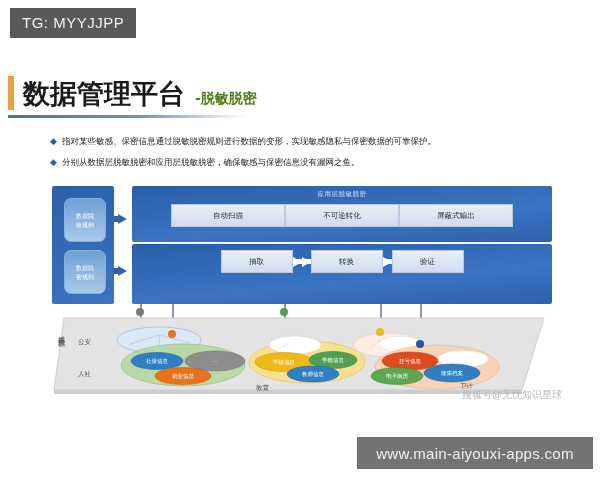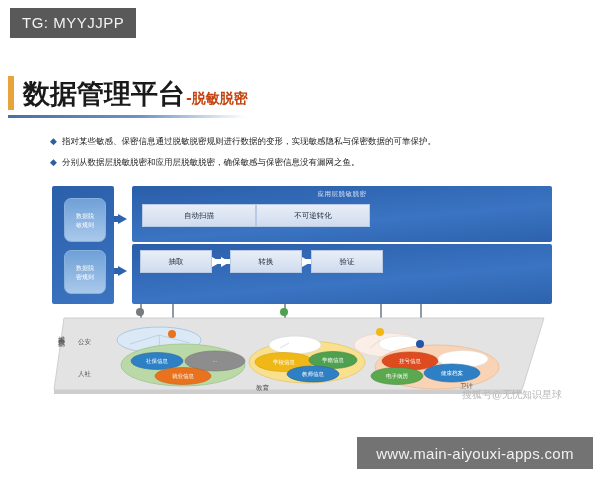--- a/index.html
+++ b/index.html
@@ -26,22 +26,22 @@
   .title-bar {
     width: 6px; height: 34px; background: #e8a33d; margin-right: 9px; flex: none;
   }
   .title-main {
     font-family: Liberation Mono, monospace;
     font-size: 27px; font-weight: bold; color: #1a1a1a;
     letter-spacing: 0px; line-height: 1;
   }
   .title-sub {
     font-family: "DejaVu Sans", sans-serif;
-    font-size: 14px; font-weight: bold; color: #c2410c;
-    margin-left: 1px; padding-bottom: 2px;
+    font-size: 14px; font-weight: bold; color: #4d7c0f;
+    margin-left: 10px; padding-bottom: 2px;
   }
   .title-underline {
     margin-top: 5px; margin-left: 0px; height: 3px; width: 238px;
     background: linear-gradient(to right, #4a6fa5 0%, #6d92c4 55%, #ffffff 100%);
   }
 
   
   .bullets { position: absolute; left: 50px; top: 134px; width: 530px; }
   .bullet { display: flex; align-items: flex-start; margin-bottom: 7px; }
   .bullet-mark { color: #2e5f9e; font-size: 9px; line-height: 14px; margin-right: 5px; flex: none; }
@@ -86,21 +86,21 @@
     position: absolute; left: 80px; width: 420px;
     background: linear-gradient(175deg,#2a5ea9 0%, #3a74c2 60%, #2d62ad 100%);
     border-radius: 2px;
   }
   .layer-panel.app { top: 0px; height: 56px; }
   .layer-panel.data { top: 58px; height: 60px; }
   .layer-title {
     color: #dce7f7; font-size: 6.5px; font-family: "DejaVu Serif", serif;
     text-align: center; padding-top: 4px; letter-spacing: .5px;
   }
-  .layer-items { display: flex; justify-content: flex-start; align-items: center; padding: 0 10px; }
+  .layer-items { display: flex; justify-content: center; align-items: center; padding: 0 10px; }
   .layer-items.app-items { margin-top: 5px; }
   .layer-items.data-items { margin-top: 6px; padding: 0 8px; }
   .step-box {
     background: linear-gradient(180deg,#e9eef7 0%, #cfdcef 100%);
     border: 1px solid #b9cbe4;
     color: #1d2a3a; font-size: 7.5px; font-family: "DejaVu Serif", serif;
     height: 21px; display: flex; align-items: center; justify-content: center;
     text-align: center;
   }
   .app-items .step-box { width: 112px; }
@@ -204,20 +204,21 @@
     <div class="arrow-stem s1"></div>
     <div class="arrow-in a1"></div>
     <div class="arrow-stem s2"></div>
     <div class="arrow-in a2"></div>
 
     <div class="layer-panel app">
       <div class="layer-title">应用层脱敏脱密</div>
       <div class="layer-items app-items">
         <div class="step-box">自动扫描</div>
         <div class="step-box">不可逆转化</div>
+        <div class="step-box">屏蔽式输出</div>
       </div>
     </div>
 
     <div class="layer-panel data">
       <div class="layer-items data-items">
         <div class="step-box">抽取</div>
         <div class="step-arrow"></div>
         <div class="step-arrow"></div>
         <div class="step-box">转换</div>
         <div class="step-arrow"></div>

